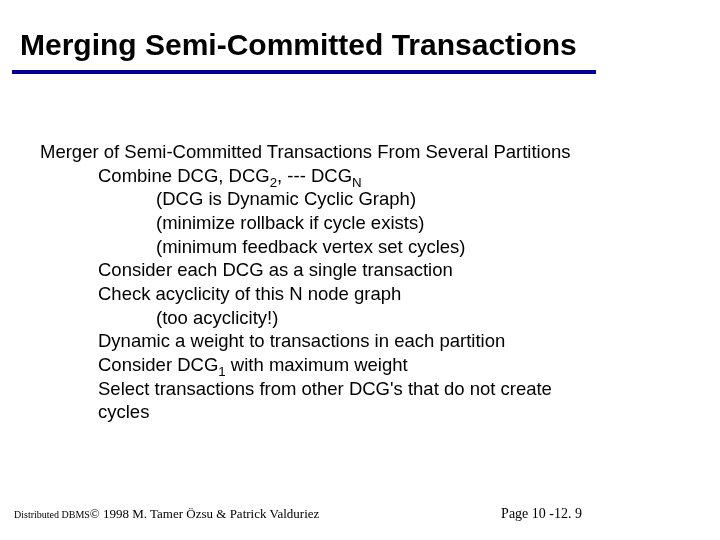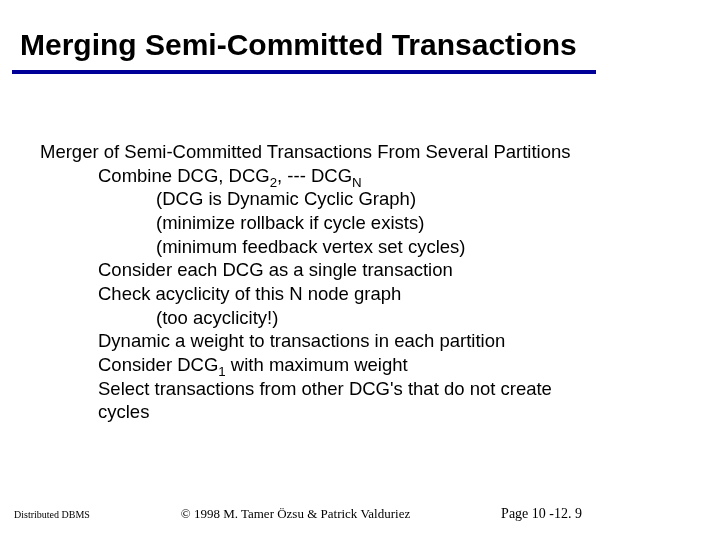--- a/index.html
+++ b/index.html
@@ -53,21 +53,21 @@
     align-items: baseline;
     padding: 0 26px 0 14px;
     font-size: 13px;
   }
   .footer .left {
     font-family: "Times New Roman", Times, serif;
     font-size: 10px;
   }
   .footer .center {
     font-family: "Times New Roman", Times, serif;
-    text-align: center;
+    text-align: left;
     flex: 1;
   }
   .footer .right {
     font-family: "Times New Roman", Times, serif;
     font-size: 14px;
     white-space: nowrap;
   }
 </style>
 </head>
 <body>

